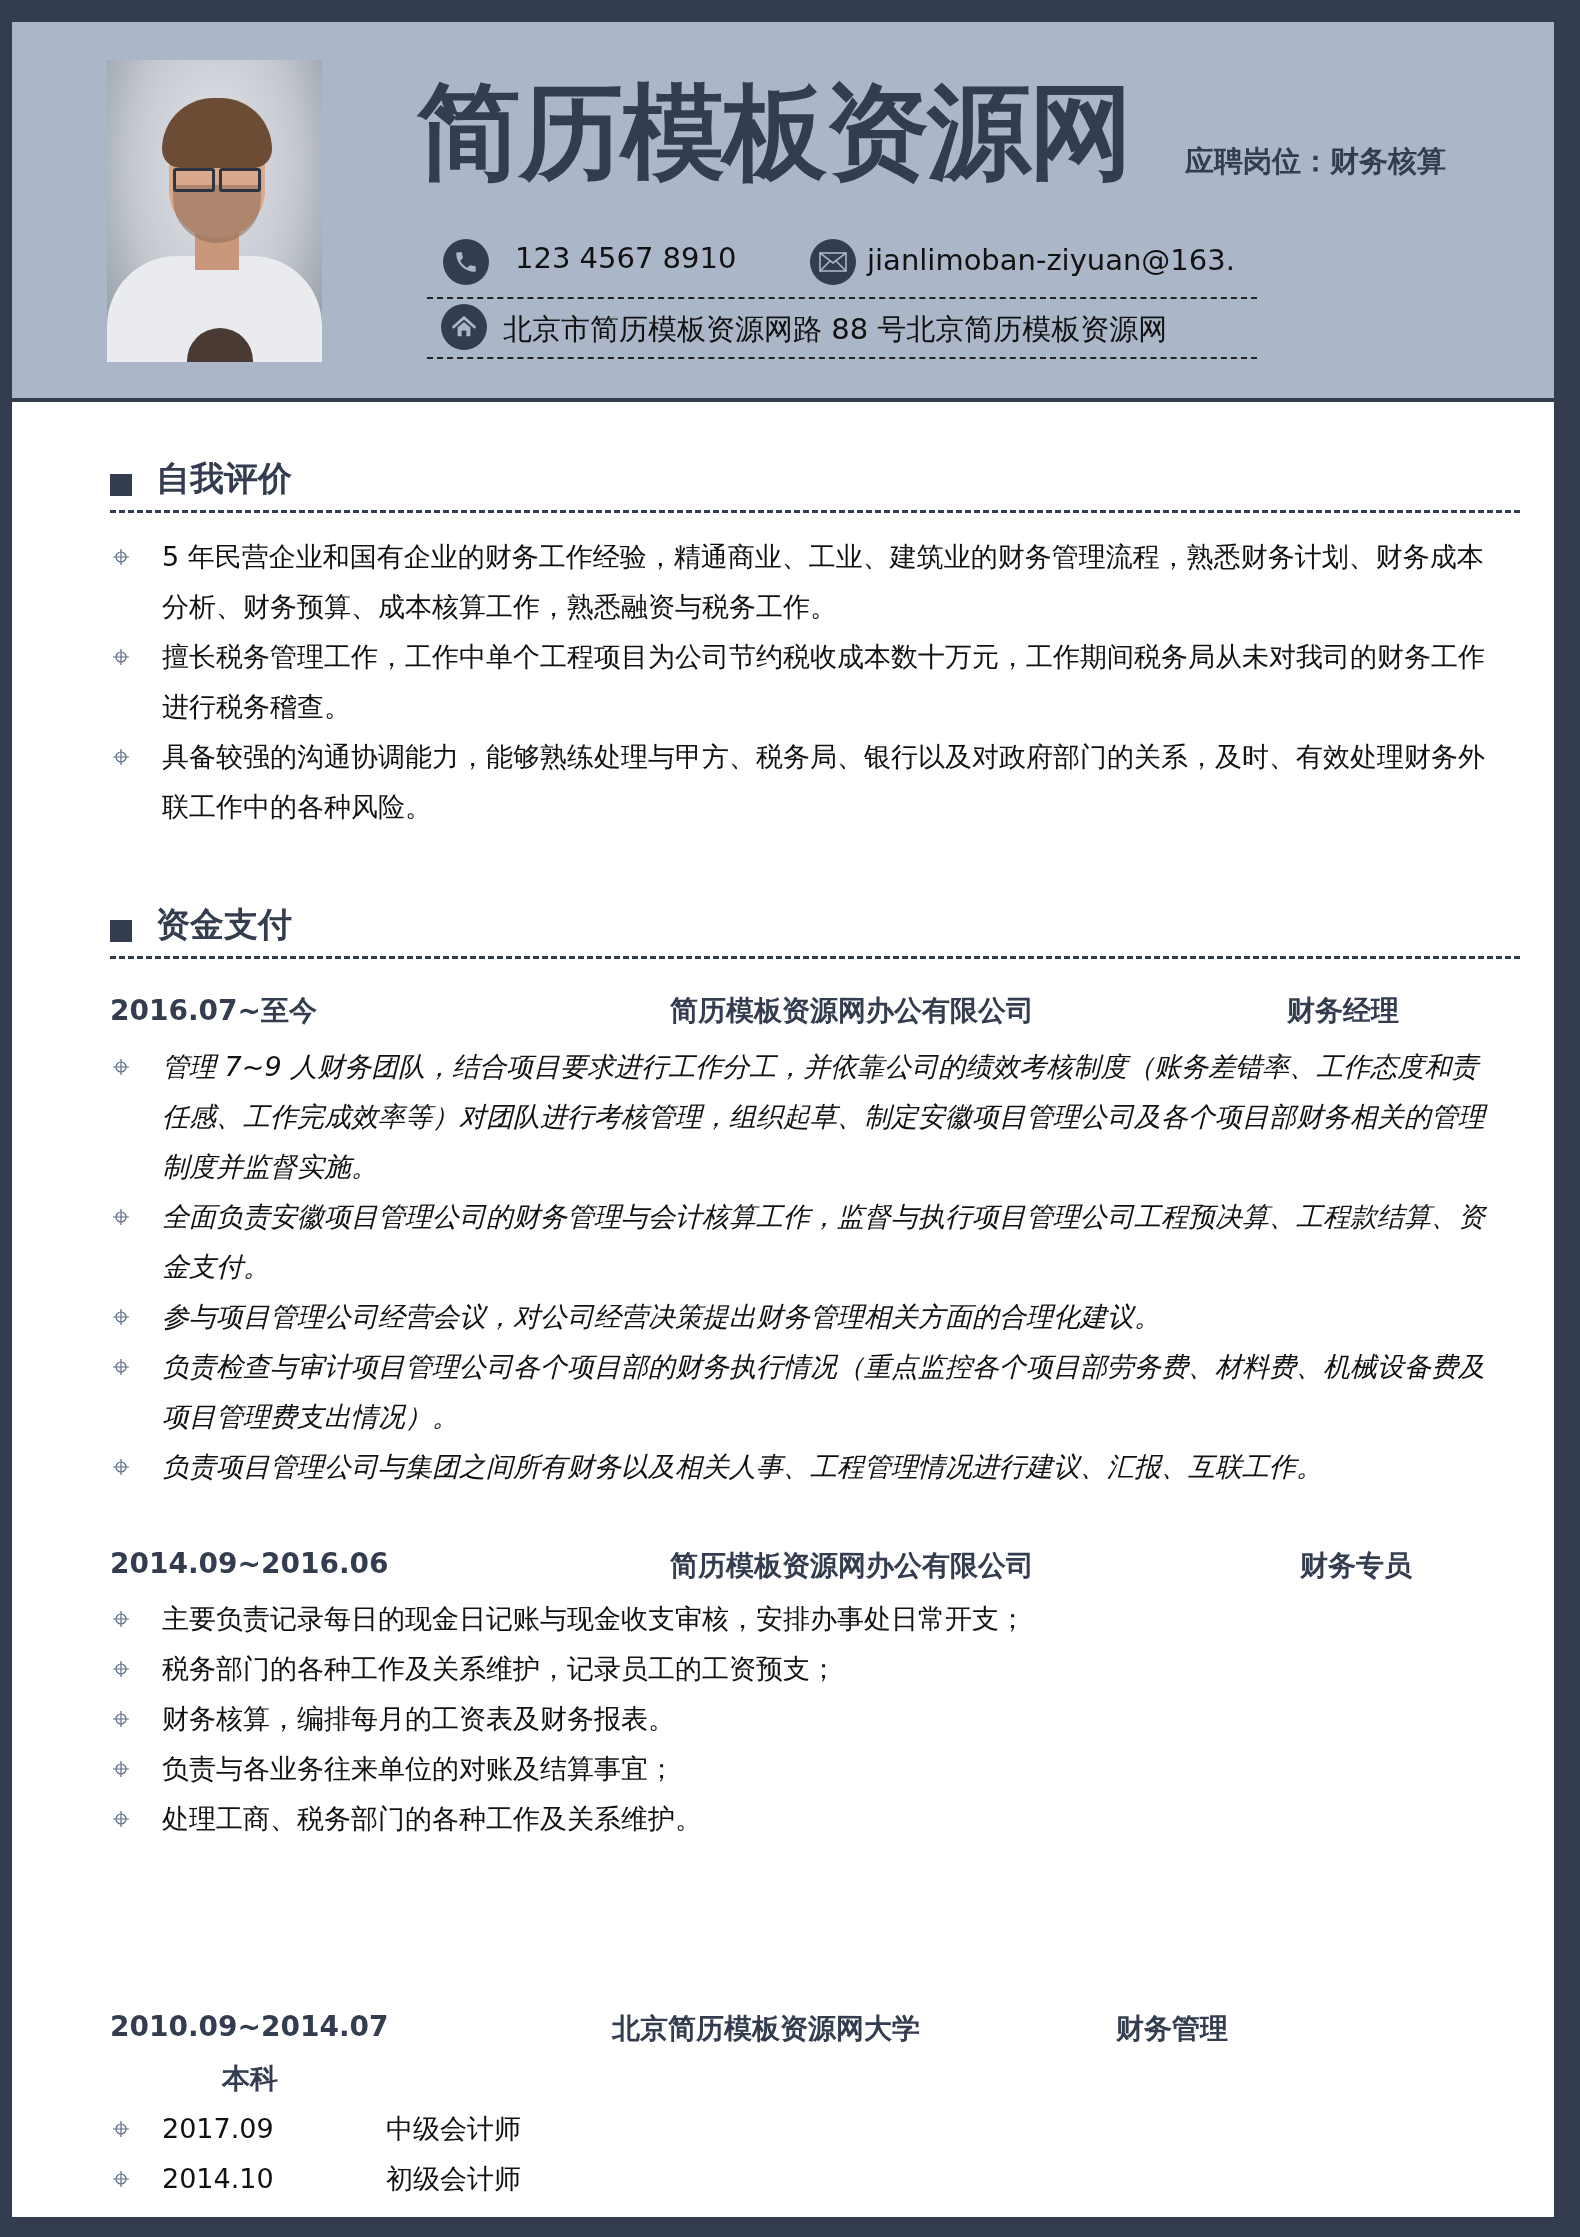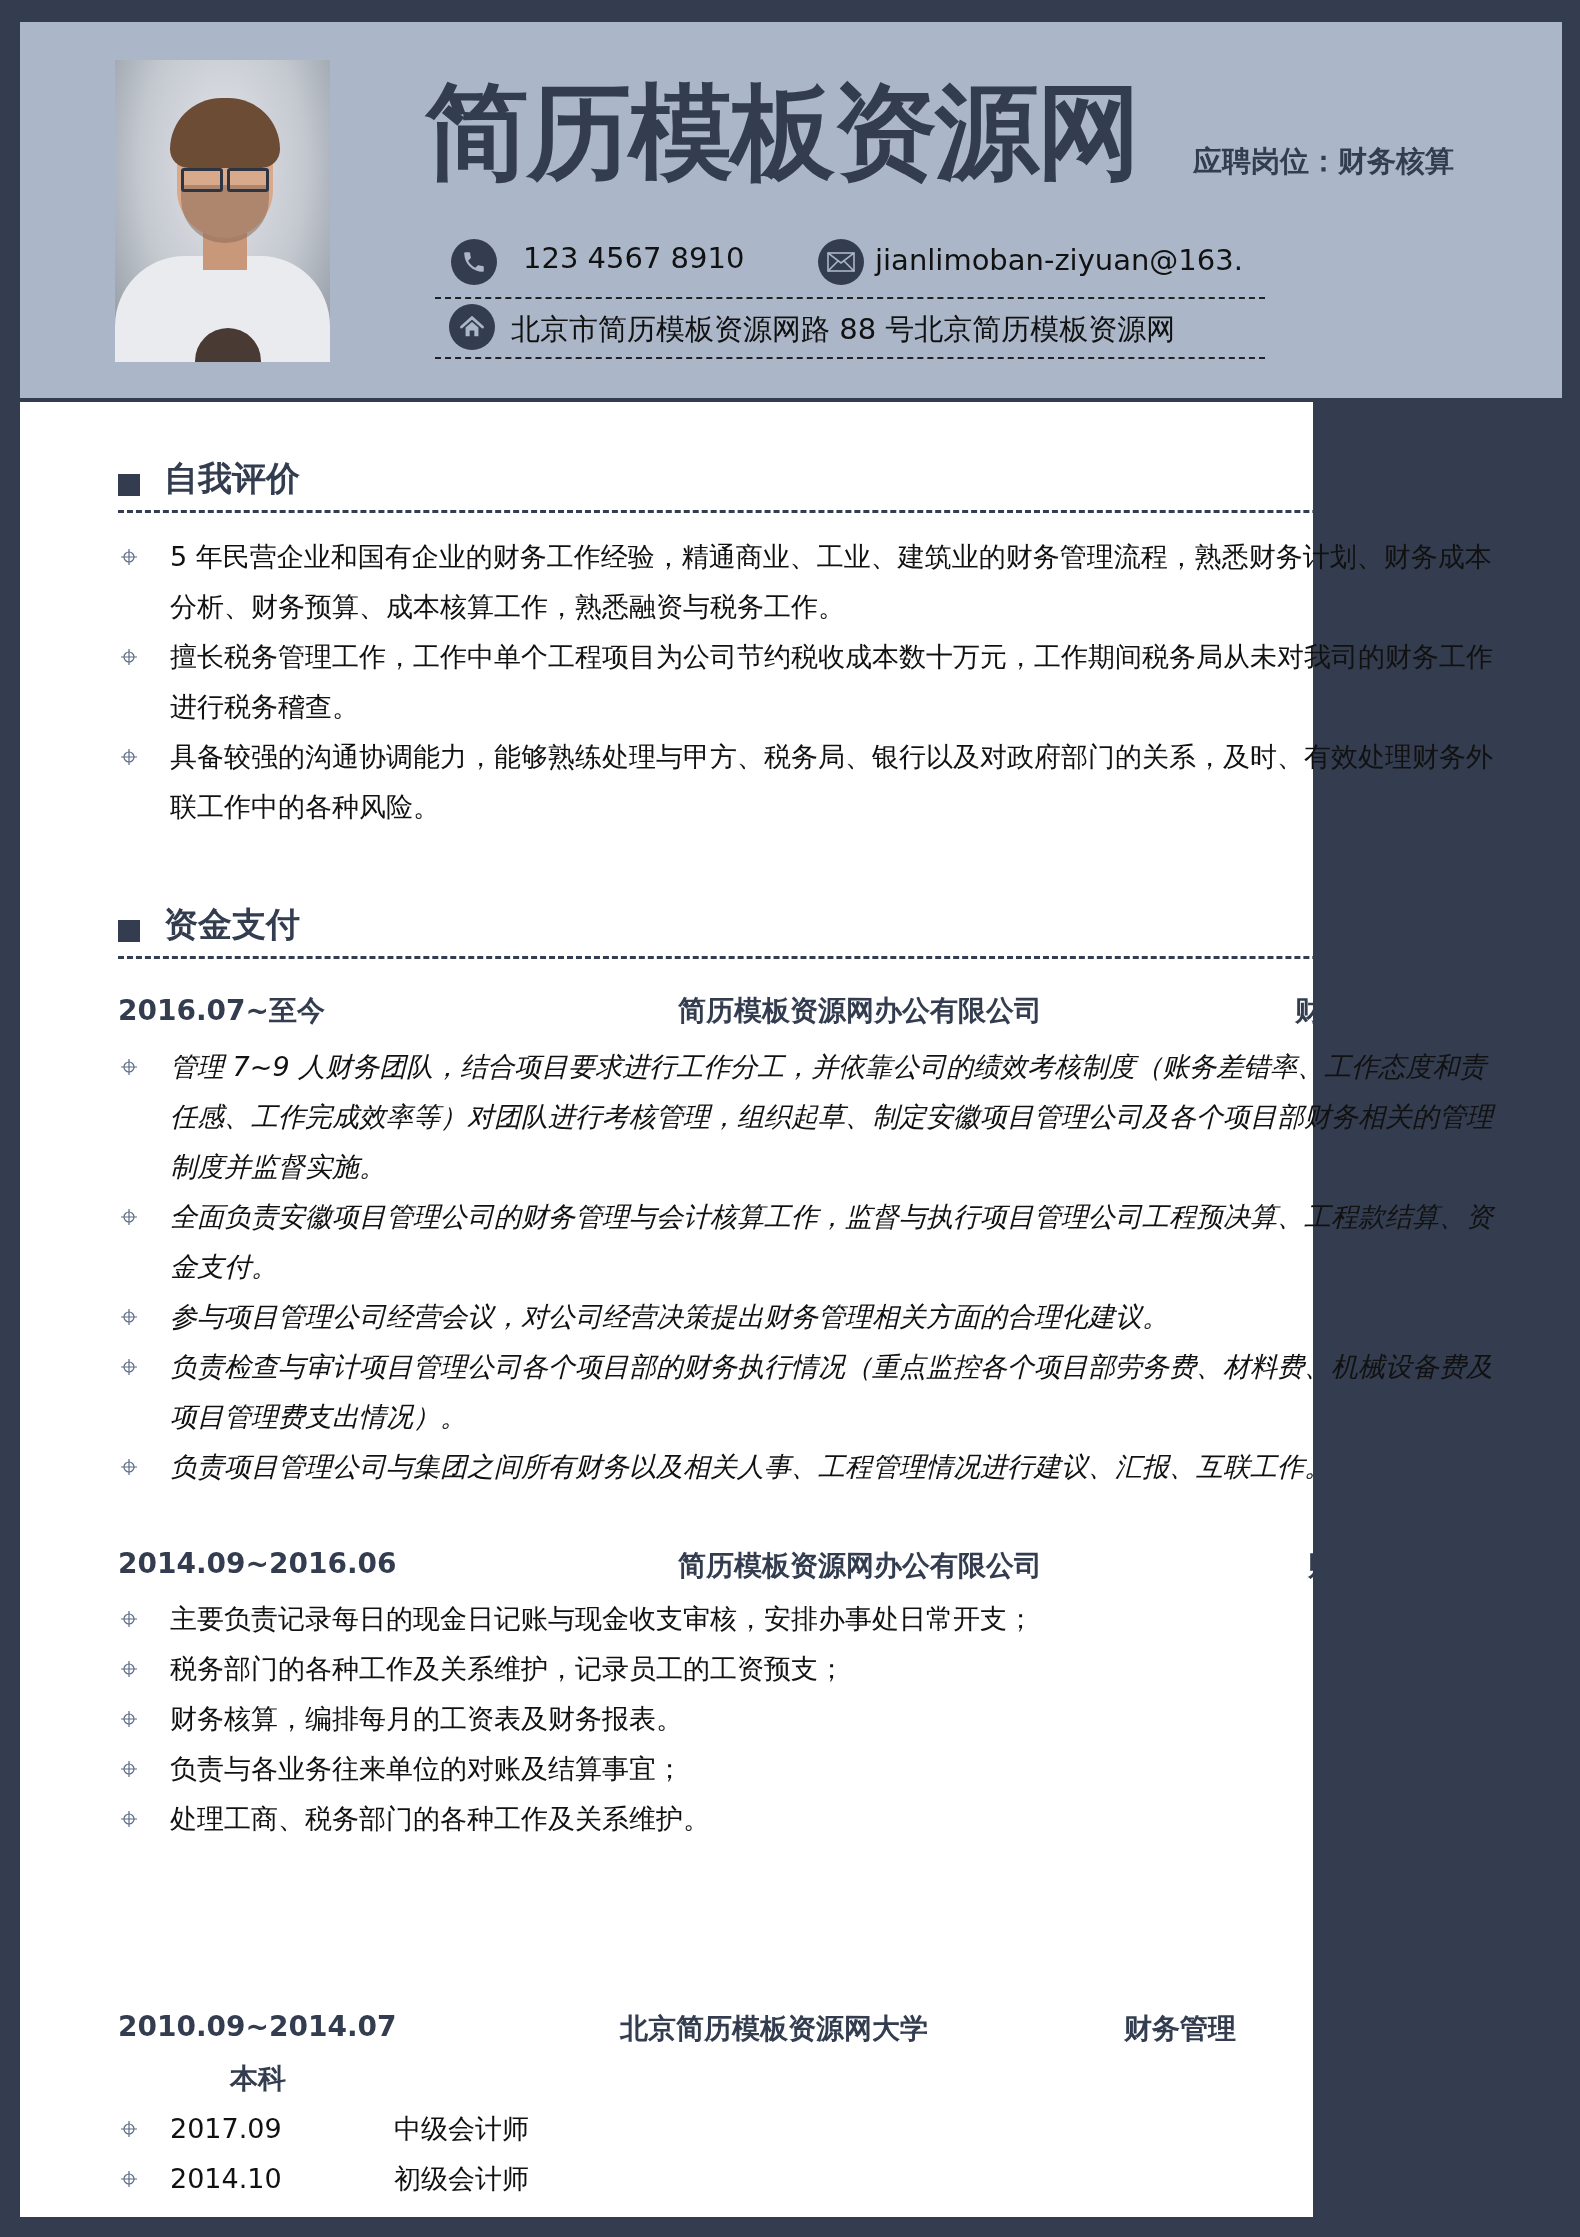--- a/index.html
+++ b/index.html
@@ -6,22 +6,22 @@
   body {
     width: 1580px; height: 2237px;
     background: #333d4f;
     position: relative;
     overflow: hidden;
     font-family: "DejaVu Sans", "Liberation Sans", sans-serif;
     color: #111;
   }
   .page {
     position: absolute;
-    left: 20px; top: 22px;
-    width: 1293px; height: 2195px;
+    left: 12px; top: 22px;
+    width: 1542px; height: 2195px;
     background: #ffffff;
   }
   .header {
     position: absolute;
     left: 0; top: 0;
     width: 1542px; height: 376px;
     background: #abb7c9;
     border-bottom: 4px solid #333d4f;
   }
   .photo {
@@ -83,20 +83,21 @@
     white-space: nowrap;
     font-family: "DejaVu Sans", sans-serif;
   }
 
   .section-head {
     position: absolute;
     left: 98px;
     width: 1362px;
     height: 48px;
     border-bottom: 3px dashed #333d4f;
+    padding-left: 48px;
   }
   .section-head .sq {
     position: absolute; left: 0; top: 12px;
     width: 22px; height: 22px;
     background: #333d4f;
   }
   .section-head .label {
     position: absolute; left: 46px; top: -6px;
     font-weight: bold; font-size: 34px;
     color: #333d4f;

